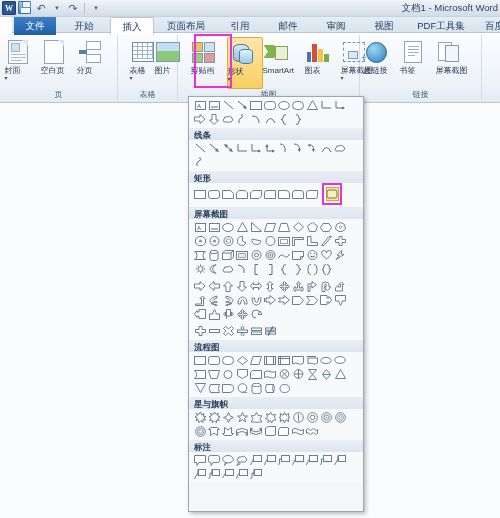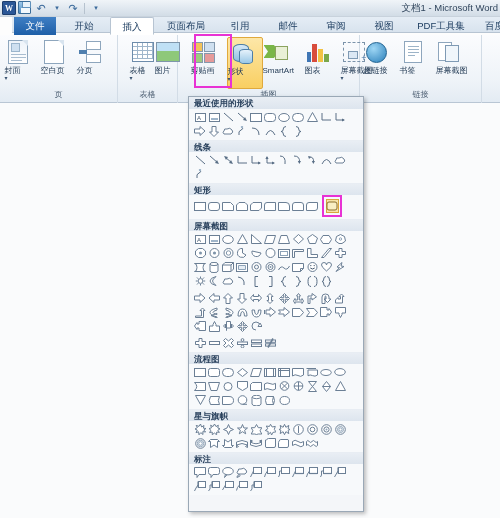--- a/index.html
+++ b/index.html
@@ -413,21 +413,20 @@
     </div>
   </div>
 
   <div class="magenta-hl" style="left:194px;top:34px;width:38px;height:54px"></div>
 
   <div class="doccanvas"></div>
   <div class="wm">&nbsp;</div>
 
   <div class="shapespanel">
 
-    <div class="sec-title">最近使用的形状</div>
     <div class="grid">
       <div class="cell">
           <svg width="11" height="9">
             <rect x="0.5" y="0.5" width="10" height="8" fill="#fff" stroke="#6b7f95"></rect>
             <text x="2" y="7" font-size="6" fill="#44586e">A</text>
           </svg>
         </div>
       <div class="cell">
           <svg width="11" height="9">
             <rect x="0.5" y="0.5" width="10" height="8" fill="#fff" stroke="#6b7f95"></rect>

